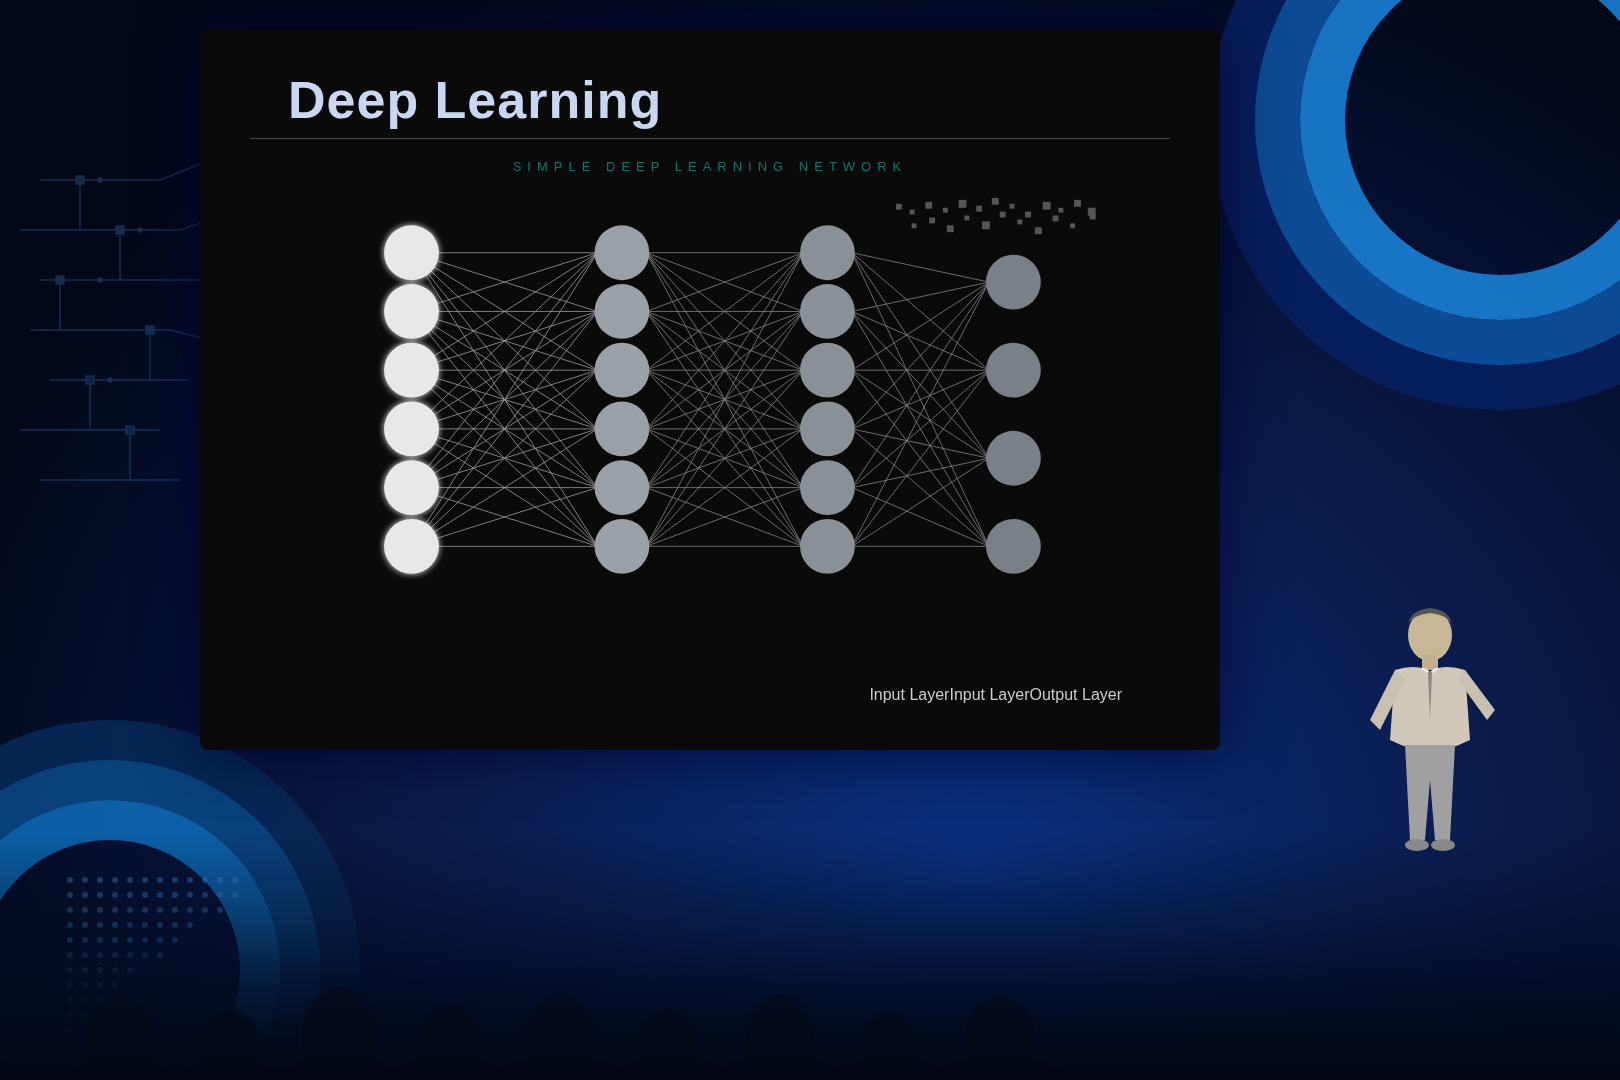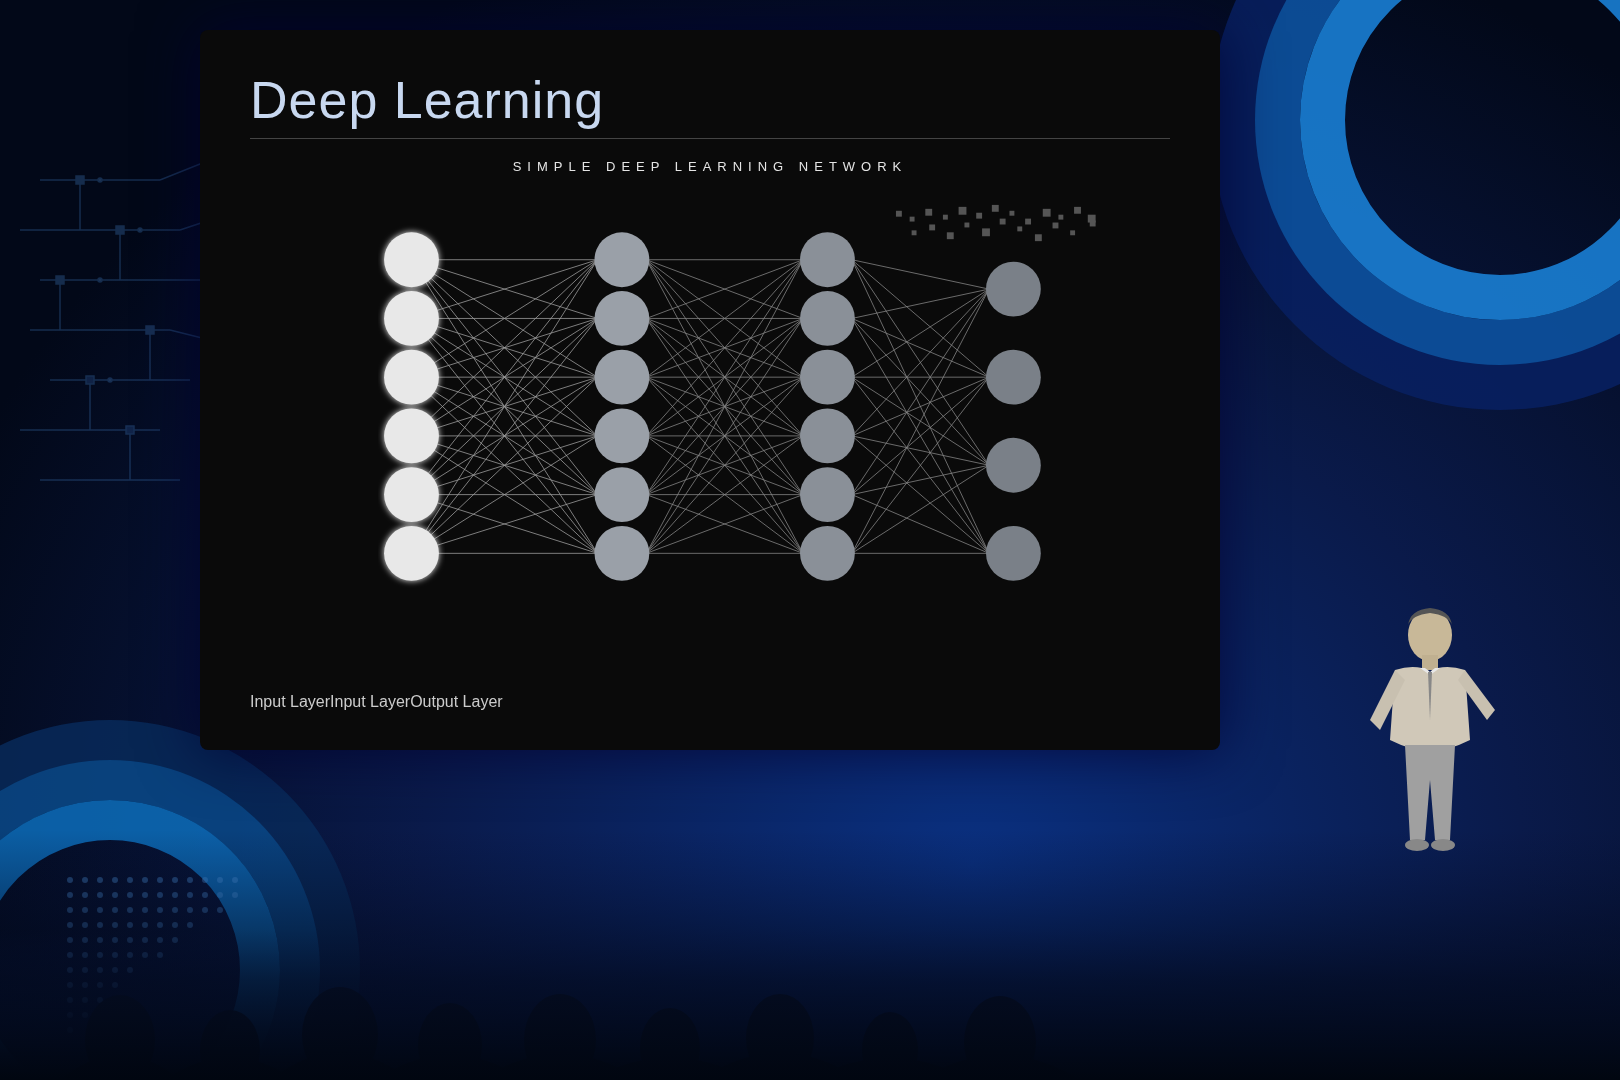--- a/index.html
+++ b/index.html
@@ -86,54 +86,55 @@
       background: #0a0a0a;
       border-radius: 8px;
       padding: 40px 50px 80px 50px;
       position: relative;
       box-shadow: 0 0 60px rgba(0,0,50,0.8);
     }
 
     .slide-title {
       color: #c8d8f0;
       font-size: 52px;
-      font-weight: 400;
+      font-weight: 700;
       margin-bottom: 8px;
       letter-spacing: 1px;
+      margin-left: 38px;
     }
 
     .slide-divider {
       width: 100%;
       height: 1px;
       background: #444;
       margin-bottom: 20px;
     }
 
     .network-subtitle {
       text-align: center;
-      color: #e5e5e5;
+      color: #0f766e;
       font-size: 13px;
       letter-spacing: 6px;
-      margin-bottom: 27px;
+      margin-bottom: 20px;
     }
 
     .network-area {
       position: relative;
       width: 100%;
       height: 460px;
     }
 
     
     .layer-labels {
       position: absolute;
       bottom: -50px;
       left: 0;
       right: 0;
       display: flex;
-      justify-content: flex-start;
+      justify-content: flex-end;
       padding: 0 20px;
     }
 
     .layer-label {
       color: #ccc;
       font-size: 16px;
       text-align: center;
     }
 
     

